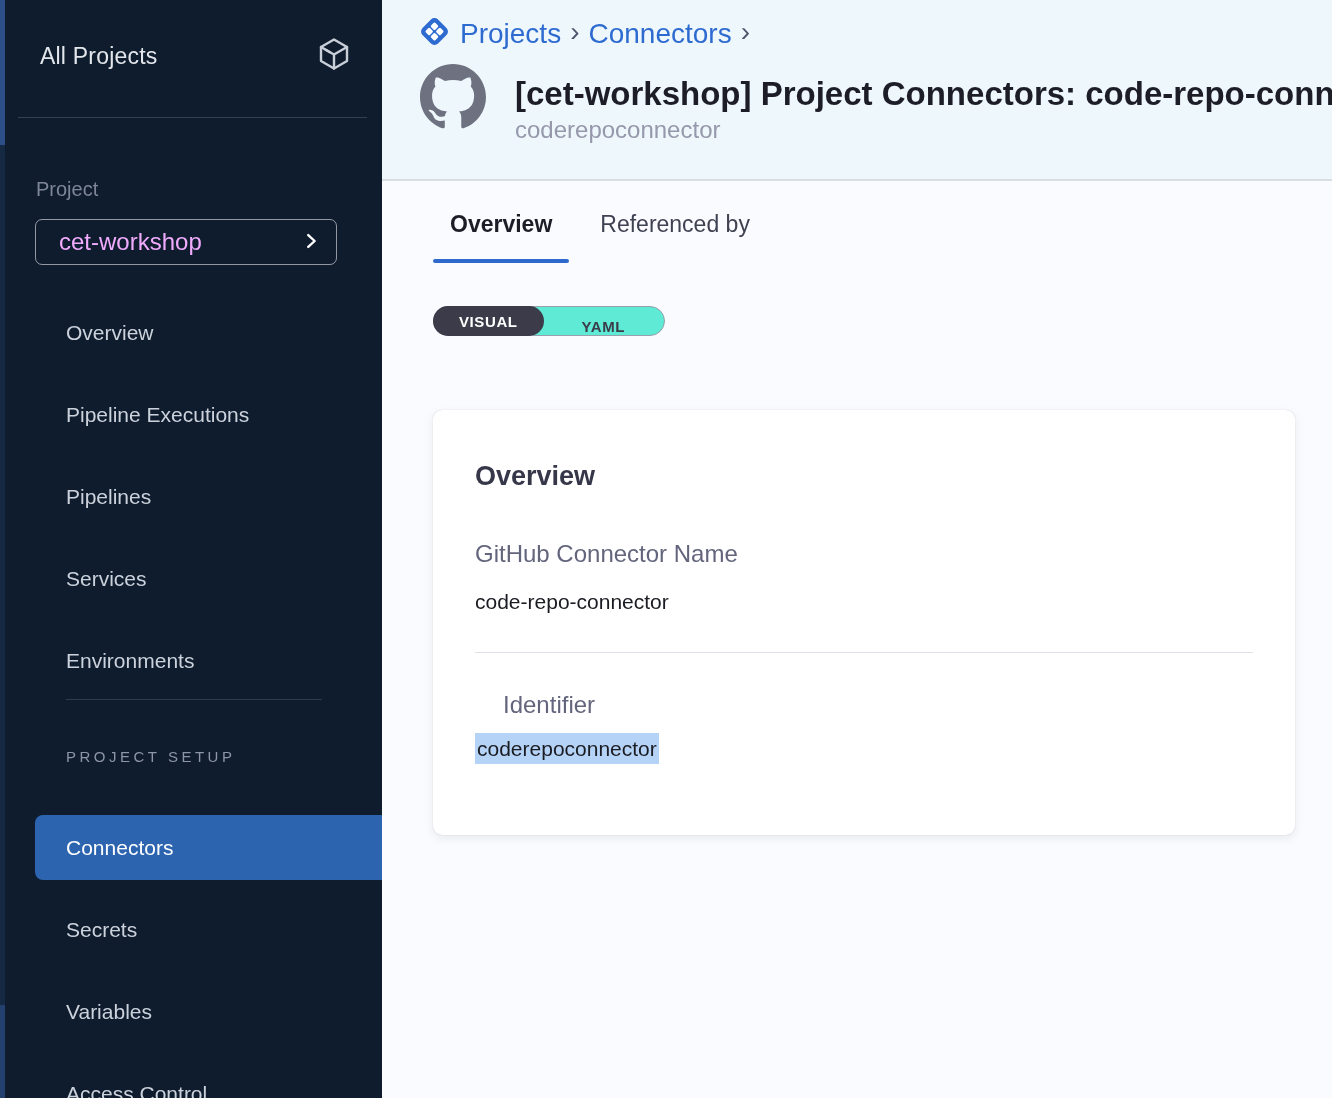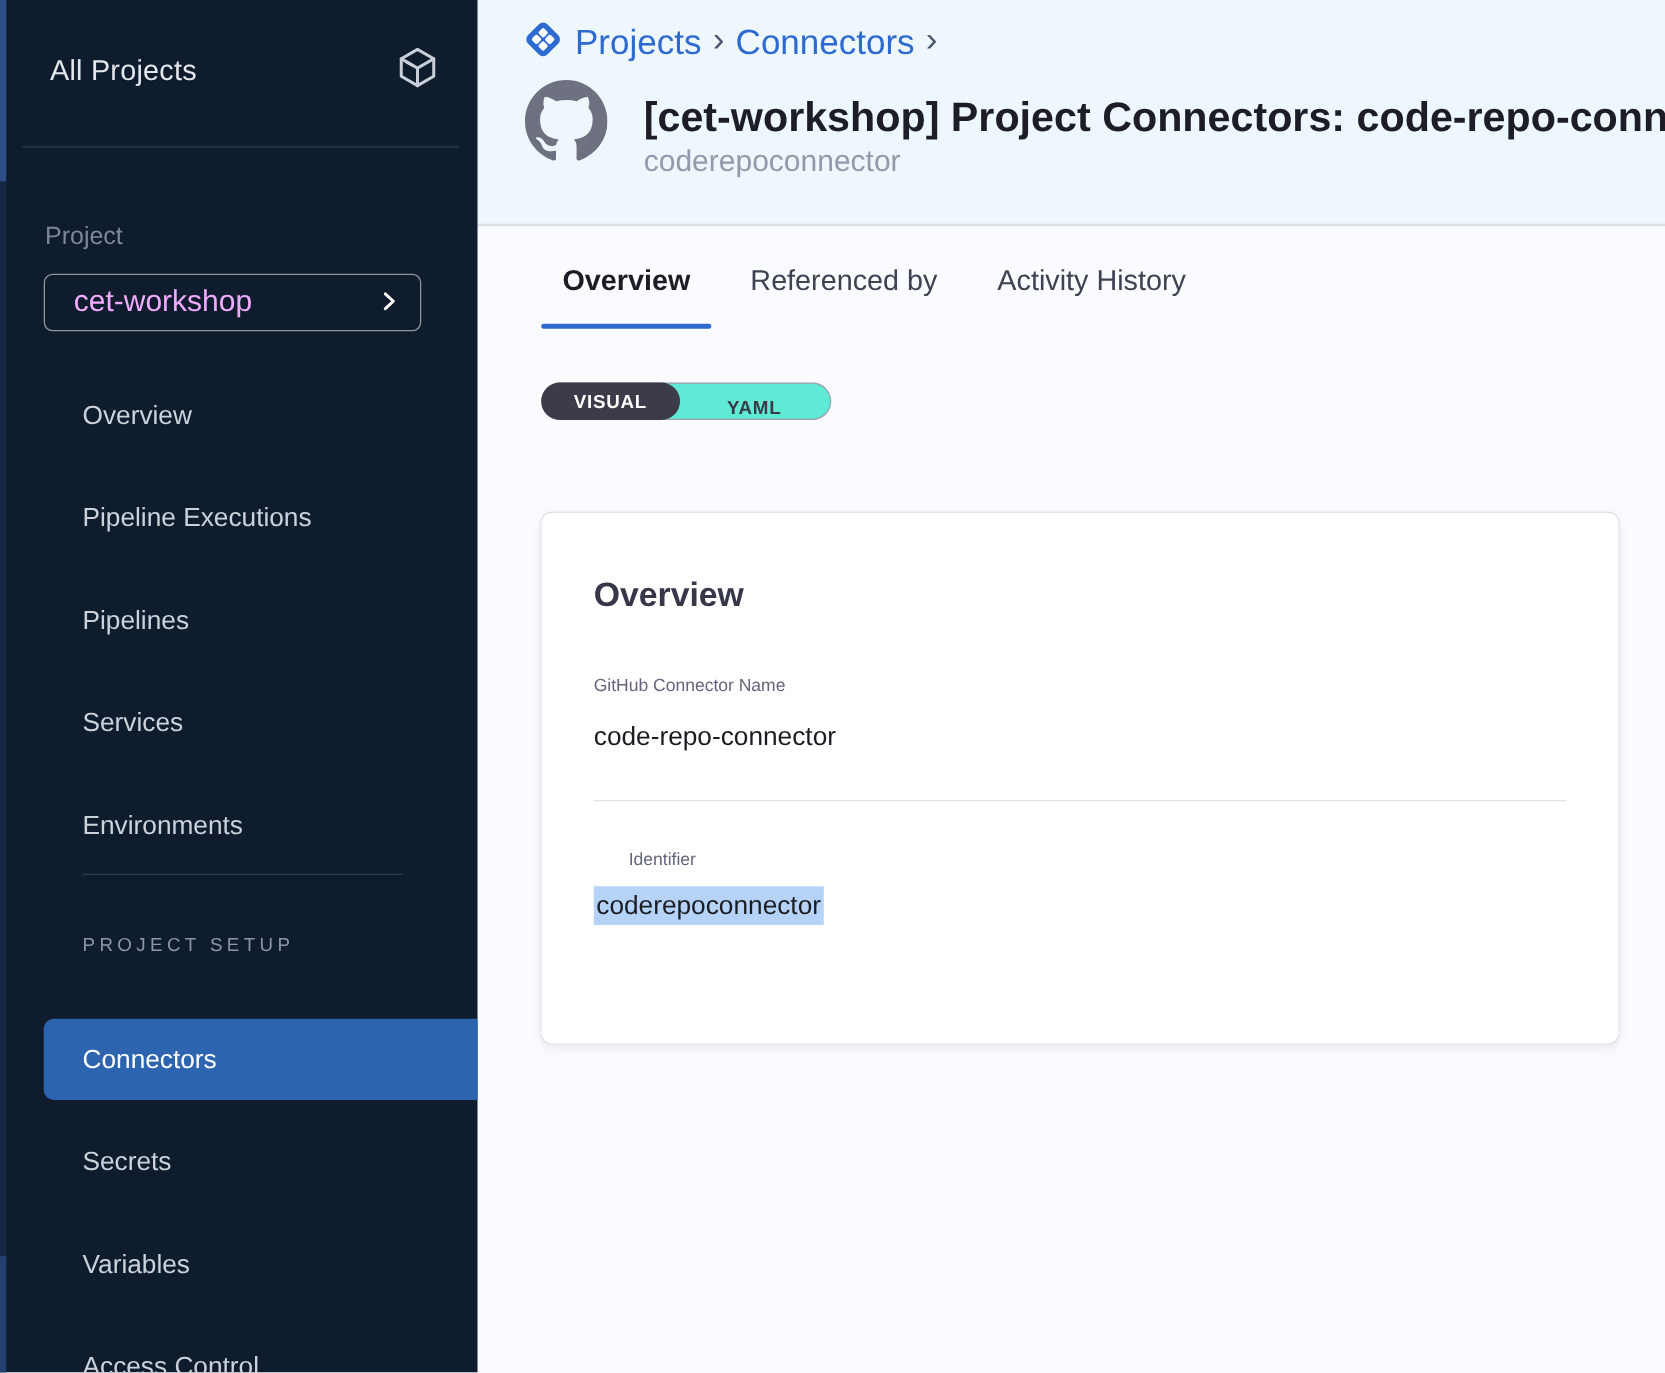--- a/index.html
+++ b/index.html
@@ -65,21 +65,21 @@
   .mode-option { display: flex; align-items: center; justify-content: center; font-size: 15px;
     font-weight: 700; letter-spacing: .6px; cursor: pointer; }
   .mode-option.selected { height: 30px; margin: -1px; padding: 0 26px; border-radius: 999px;
     background: #3b3b49; color: #ffffff; }
   .mode-option.unselected { padding: 0 39px; color: #3b3b49; }
 
   .card { margin: 74px 0 0 63px; width: 862px; min-height: 425px; box-sizing: border-box;
     background: #ffffff; border-radius: 9px; padding: 48px 42px 72px 42px;
     box-shadow: 0 0 1px rgba(40,41,61,.25), 0 3px 8px rgba(96,97,112,.12); }
   .card-title { margin: 0; font-size: 27px; line-height: 36px; font-weight: 700; color: #36384a; }
-  .field-label { margin-top: 46px; font-size: 14px; color: #63657c; }
+  .field-label { margin-top: 46px; font-size: 24px; color: #63657c; }
   .field-label.second { margin-top: 38px; margin-left: 28px; }
   .field-value { margin-top: 22px; font-size: 21px; color: #1b1c22; }
   .field-value.second { margin-top: 18px; }
   .card-divider { margin-top: 38px; height: 1px; background: #dfe2e8; }
   .selected-text { background: #b5d3f7; padding: 4px 2px; }
 </style>
 </head>
 <body>
 
 <div class="app">
@@ -162,21 +162,20 @@
 
       <div class="title-wrap">
         <h1 class="page-title">[cet-workshop] Project Connectors: code-repo-connector</h1>
         <p class="page-subtitle">coderepoconnector</p>
       </div>
     </header>
 
     <div class="tabs">
       <div class="tab active">Overview</div>
       <div class="tab">Referenced by</div>
-      <div class="tab">Activity History</div>
     </div>
 
     <div class="mode-toggle">
       <div class="mode-option selected">VISUAL</div>
       <div class="mode-option unselected">YAML</div>
     </div>
 
     <section class="card">
       <h2 class="card-title">Overview</h2>
 

